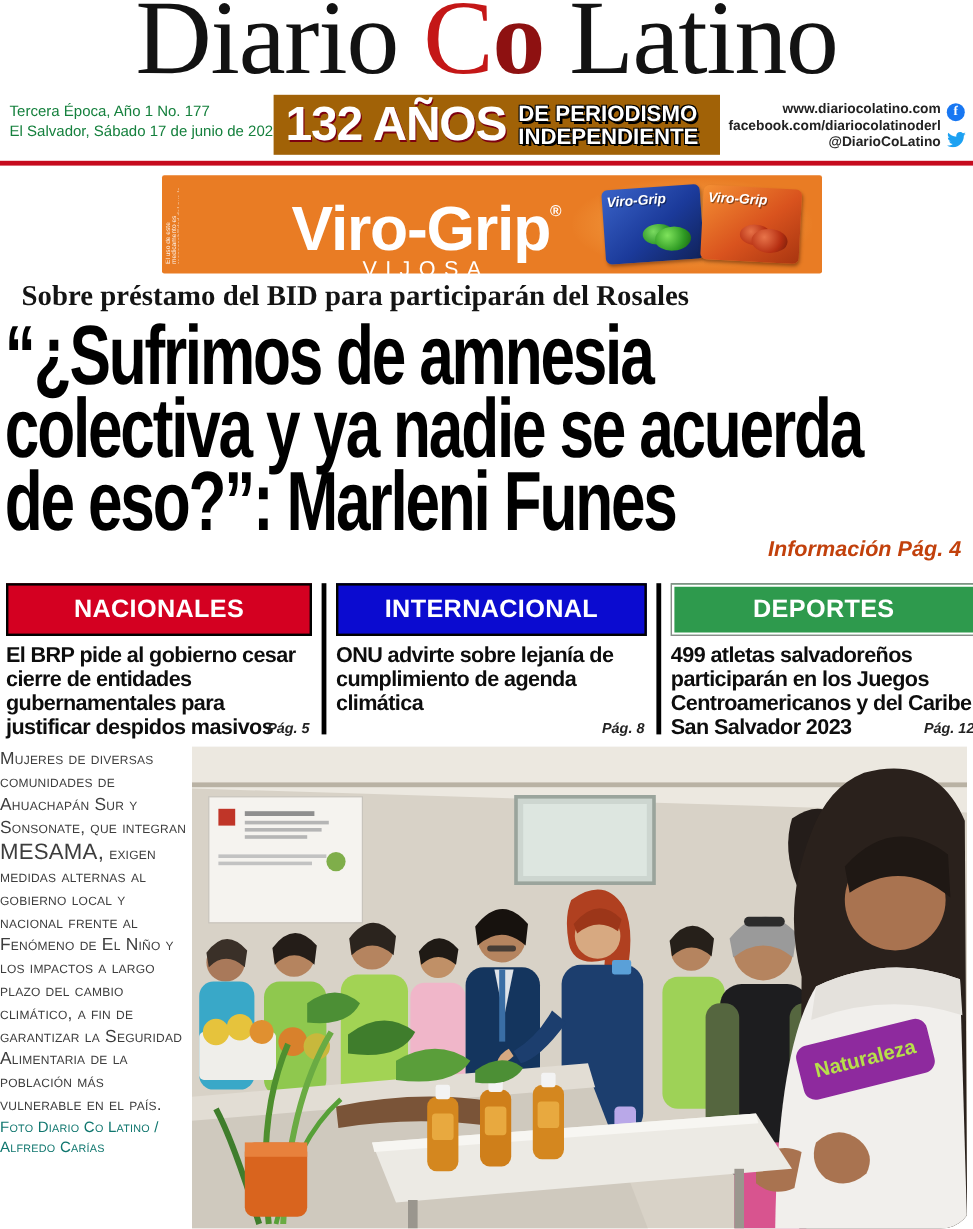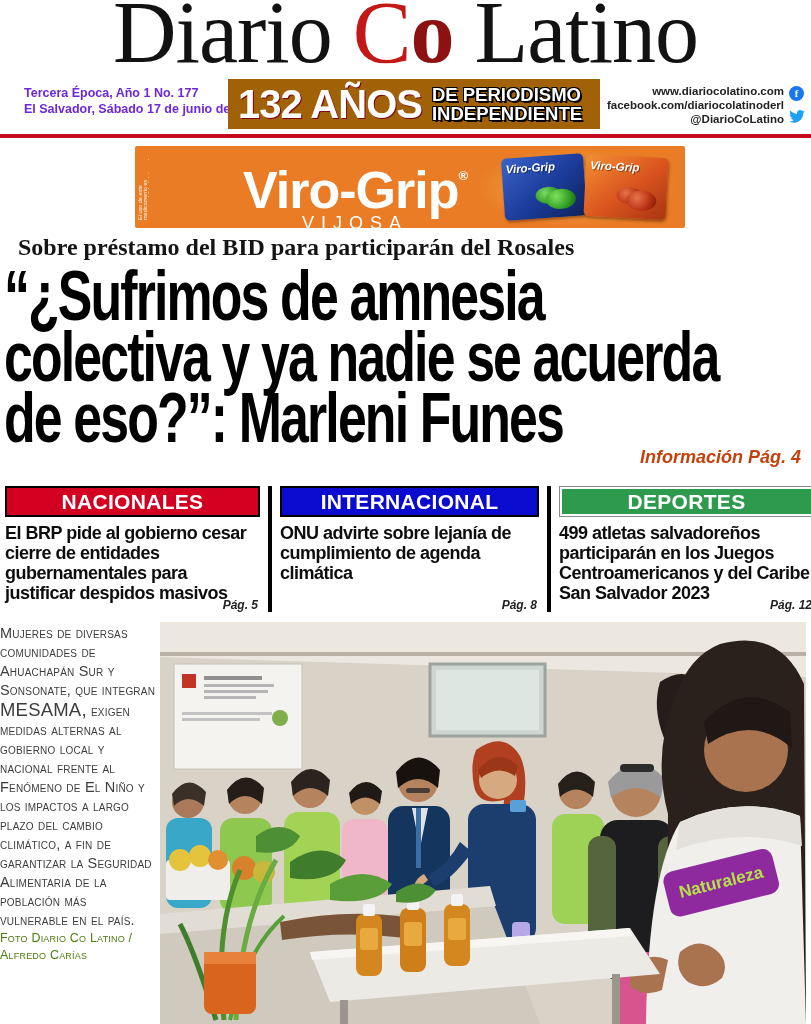--- a/index.html
+++ b/index.html
@@ -1,32 +1,33 @@
 <!DOCTYPE html>
 <html><head>
 <meta charset="utf-8">
 <style>
   * { margin:0; padding:0; box-sizing:border-box; }
   html,body { background:#fff; }
   #page {
     position:relative; width:811px; height:1024px; margin:0 auto;
     background:#fff; overflow:hidden;
     font-family:"Liberation Sans", sans-serif;
+    border-radius:27px;
   }
   
   .masthead {
     position:absolute; top:-12px; left:0; right:0; text-align:center;
     font-family:"Liberation Serif", serif; font-size:88px; line-height:1.02;
     color:#121212; white-space:nowrap; letter-spacing:-1px;
   }
   .masthead .co-c { color:#c41717; }
   .masthead .co-o { color:#8e1111; font-weight:bold; }
   .edition {
-    position:absolute; left:24px; top:85px; font-size:12.5px; font-weight:bold;
-    color:#6d28d9; line-height:16px;
+    position:absolute; left:8px; top:85px; font-size:12.5px; font-weight:normal;
+    color:#15803d; line-height:16px;
   }
   .banner {
     position:absolute; left:228px; top:79px; width:372px; height:50px;
     background:#a16207; display:flex; align-items:center; padding:0 10px; gap:10px;
   }
   .banner .years {
     color:#fff; font-weight:bold; font-size:40px; letter-spacing:-1px; white-space:nowrap;
     text-shadow:1px 1px 0 #7d0010;
   }
   .banner .slogan {
@@ -92,41 +93,41 @@
   }
 
   
   .sections {
     position:absolute; left:5px; top:486px; width:801px; height:128px;
     display:grid; grid-template-columns:255px 4px 259px 4px 255px; column-gap:8px;
   }
   .v-divider { background:#000; height:126px; }
   .section-col { position:relative; }
   .section-bar {
-    height:31px; border:2px solid #000; display:flex; align-items:center; justify-content:center;
+    height:44px; border:2px solid #000; display:flex; align-items:center; justify-content:center;
     color:#fff; font-size:21px; font-weight:bold; letter-spacing:.3px;
   }
   .section-bar.green-bar { border:1px solid #8a8a8a; box-shadow:inset 0 0 0 2px #fff; }
   .section-blurb {
     margin-top:6px; font-size:18px; font-weight:bold; line-height:20px;
     letter-spacing:-.5px; color:#0d0d0d;
   }
   .section-page {
     position:absolute; right:2px; bottom:2px; font-size:12px; font-style:italic;
     font-weight:600; color:#222;
   }
 
   
   .caption {
     position:absolute; left:0; top:624px; width:156px; text-align:left;
     font-variant:small-caps; font-size:14.5px; line-height:19px; color:#3d3d3d;
     letter-spacing:.2px;
   }
   .caption .mesama { font-size:18.5px; }
-  .credit { font-size:12.5px; line-height:17px; color:#4d7c0f; }
+  .credit { font-size:12.5px; line-height:17px; color:#0f766e; }
   .photo-frame { position:absolute; left:160px; top:622px; width:646px; height:402px; overflow:hidden; }
   .photo-frame svg { display:block; }
 </style>
 </head>
 <body>
 
 <div id="page">
 
   <div class="masthead"><span>Diario </span><span class="co-c">C</span><span class="co-o">o</span><span> Latino</span></div>
 

